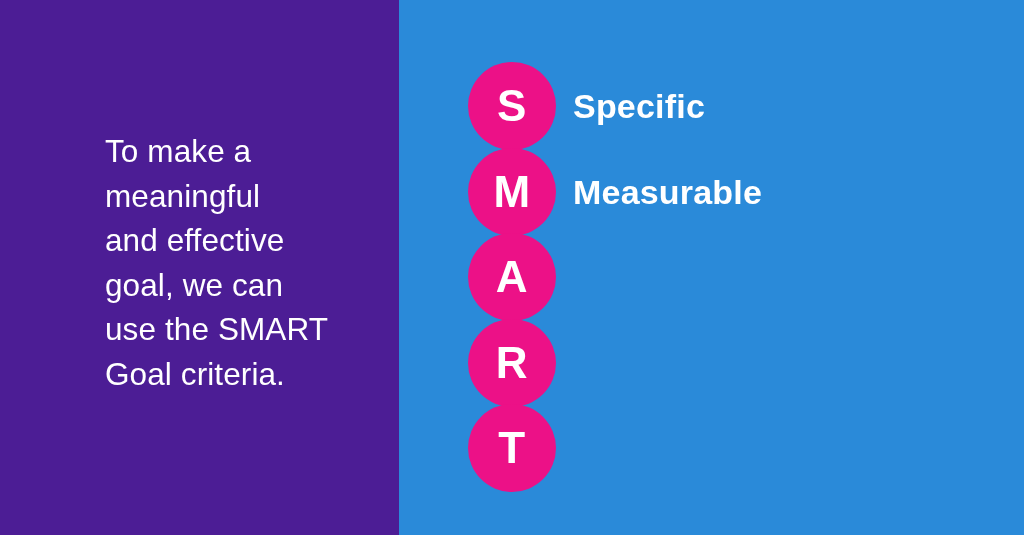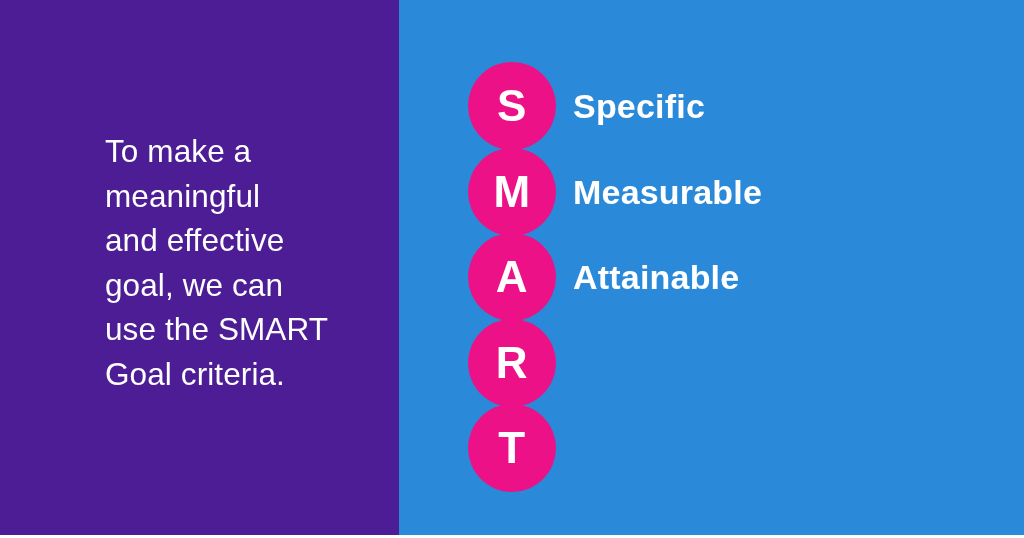--- a/index.html
+++ b/index.html
@@ -120,21 +120,20 @@
         <div class="smart-label">Specific</div>
       </div>
 
       <div class="smart-row">
         <div class="smart-badge">M</div>
         <div class="smart-label">Measurable</div>
       </div>
 
       <div class="smart-row">
         <div class="smart-badge">A</div>
-        <div class="smart-label">Attainable</div>
       </div>
 
       <div class="smart-row">
         <div class="smart-badge">R</div>
       </div>
 
       <div class="smart-row">
         <div class="smart-badge">T</div>
       </div>
 

